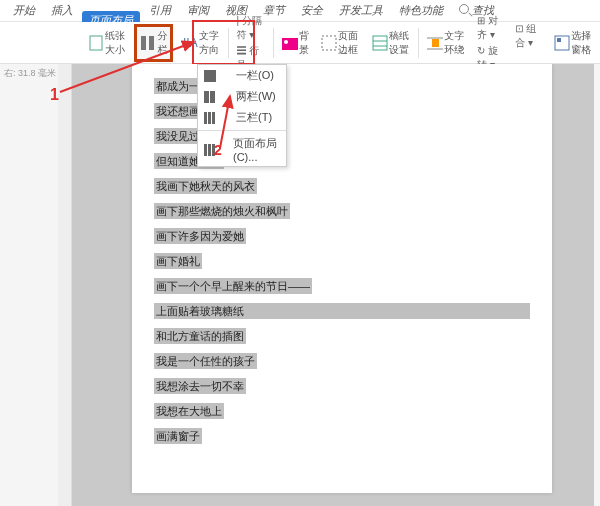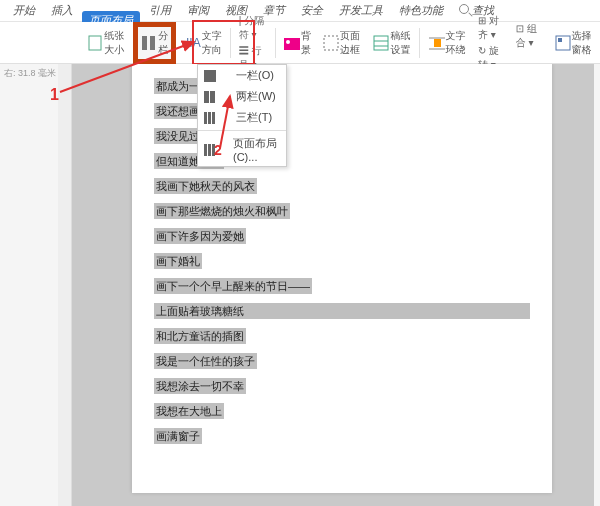--- a/index.html
+++ b/index.html
@@ -59,21 +59,21 @@
 <div class="ribbon">
   <div style="width:112px"></div>
   <div class="rbtn">
     <span class="ic">
         <svg width="18" height="18">
           <rect x="3" y="2" width="12" height="14" fill="none" stroke="#5a8" stroke-width="1"></rect>
         </svg>
       </span>
     <span>纸张大小</span>
   </div>
-  <div class="rbtn" style="background:#f6f6f6;border:5px solid #c2410c;">
+  <div class="rbtn" style="background:#f6f6f6;border:3px solid #c2410c;">
     <span class="ic">
         <svg width="18" height="18">
           <rect x="2" y="2" width="5" height="14" fill="#777"></rect>
           <rect x="10" y="2" width="5" height="14" fill="#777"></rect>
         </svg>
       </span>
     <span>分栏</span>
   </div>
   <div class="rbtn">
     <span class="ic">

